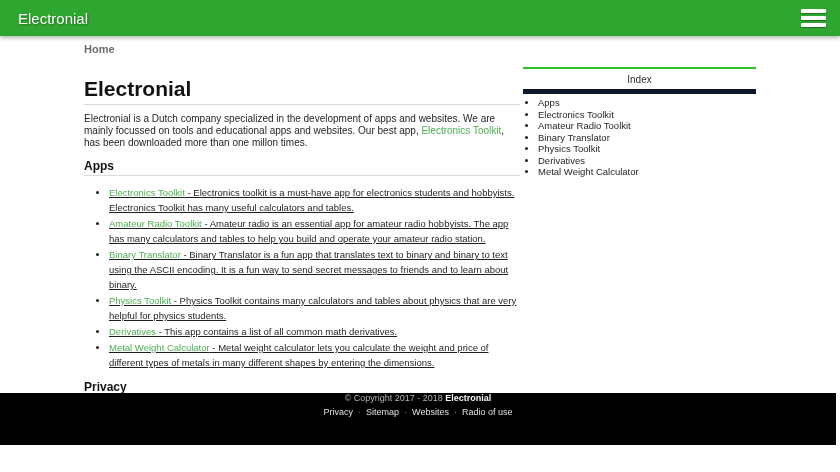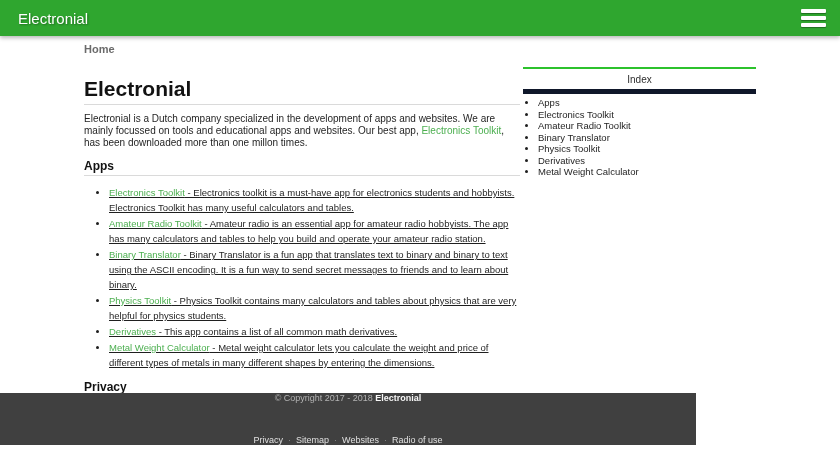--- a/index.html
+++ b/index.html
@@ -36,22 +36,22 @@
   ul.app-list li { margin-bottom:1px; }
   a.glink { color:#4caf50; text-decoration:none; cursor:pointer; }
   
   .index-box { margin:12px 0 0 3px; border-top:2px solid #2cc22c; }
   .index-title { text-align:center; font-size:10px; color:#2e2e2e; padding:5px 0 4px; border-bottom:5px solid #0f172a; }
   ul.index-list { margin:3px 0 0; padding:0 0 0 15px; font-size:9.5px; line-height:11.5px; }
   ul.index-list li { color:#1f1f1f; }
   ul.index-list a { color:#1f1f1f; text-decoration:none; cursor:pointer; }
   
   footer.site-footer {
-    position:absolute; left:0; top:393px; width:696px; height:52px; background:#404040;
-    display:flex; flex-direction:column; align-items:center; justify-content:space-between; gap:4px;
+    position:absolute; left:0; top:393px; width:836px; height:52px; background:#000000;
+    display:flex; flex-direction:column; align-items:center; justify-content:flex-start; gap:4px;
     font-size:9px;
   }
   .copyright { color:#b3b3b3; }
   .copyright .f-brand { color:#f7f7f7; font-weight:700; }
   .footer-links { color:#e0e0e0; }
   .footer-links a { color:#e0e0e0; text-decoration:none; margin:12px 5px; cursor:pointer; }
   .footer-links .dot { color:#8a8a8a; }
 </style>
 </head>
 <body>

